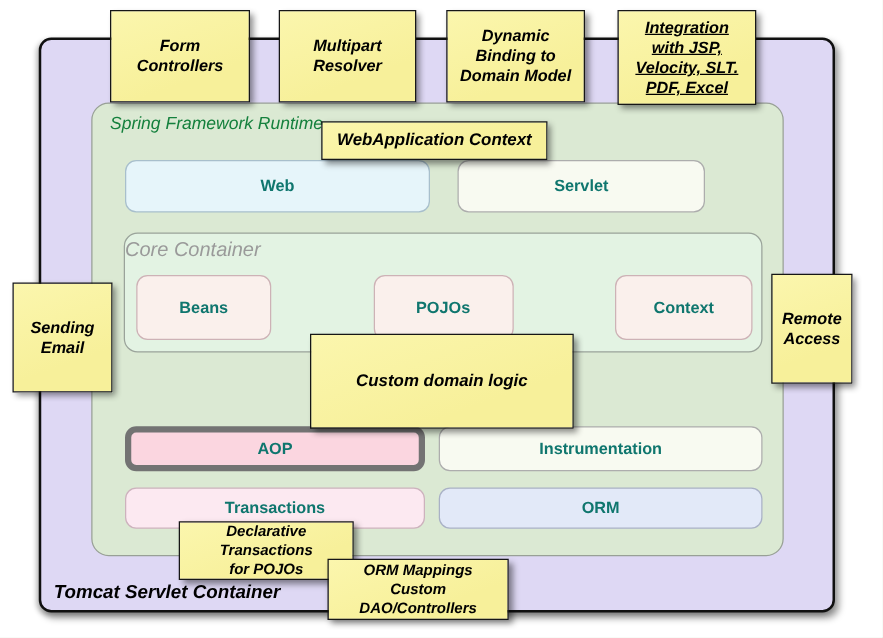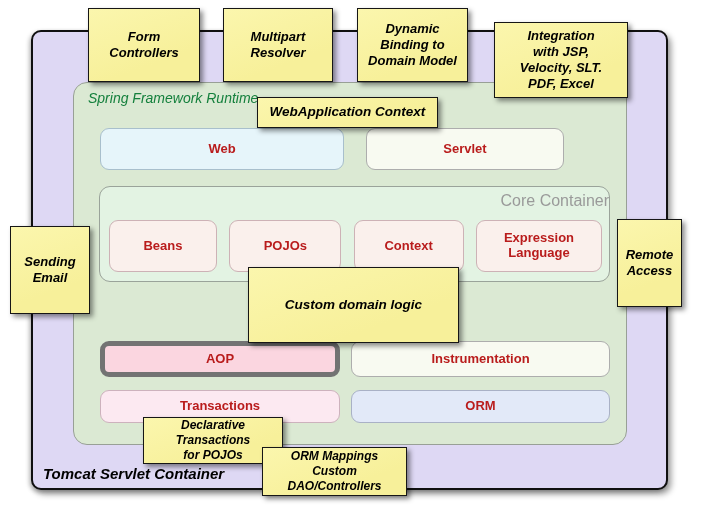--- a/index.html
+++ b/index.html
@@ -26,32 +26,32 @@
     box-sizing:border-box;
   }
   .runtime-label{
     position:absolute;left:14px;top:7px;
     font-size:14px;font-style:italic;color:#15803d;
   }
   
   .module{
     position:absolute;border-radius:9px;box-sizing:border-box;
     display:flex;align-items:center;justify-content:center;text-align:center;
-    font-size:13px;font-weight:bold;color:#b91c1c;line-height:1.15;
+    font-size:13px;font-weight:bold;color:#0f766e;line-height:1.15;
   }
   .m-web{left:26px;top:45px;width:244px;height:42px;background:var(--web_blue,#e6f5fa);border:1px solid #a8bfcc;}
   .m-servlet{left:292px;top:45px;width:198px;height:42px;background:var(--offwhite,#f8faf1);border:1px solid #adadad;}
   .core-container{
     position:absolute;left:25px;top:103px;width:511px;height:96px;
     background:var(--core_mint,#e3f3e3);border:1px solid #9aa39a;border-radius:11px;
     box-sizing:border-box;
   }
   .core-label{
-    position:absolute;top:5px;left:0;width:100%;text-align:right;
-    font-size:16px;color:#9a9a9a;
+    position:absolute;top:5px;left:0;width:100%;text-align:left;
+    font-size:16px;font-style:italic;color:#9a9a9a;
   }
   .core-row{
     position:absolute;left:9px;top:33px;width:493px;height:52px;
     display:flex;justify-content:space-between;
   }
   .core-row .module{position:relative;height:52px;background:var(--ivory_pink,#faf0ec);border:1px solid #cdb2b6;}
   .m-beans{width:108px;}
   .m-core{width:112px;}
   .m-context{width:110px;}
   .m-expr{width:126px;padding:0 8px;}
@@ -67,21 +67,21 @@
     box-shadow:3px 3px 5px rgba(0,0,0,.45);
     display:flex;align-items:center;justify-content:center;
     text-align:center;white-space:pre-line;
     font-weight:bold;font-style:italic;color:#000;
     font-size:13px;line-height:1.25;padding:2px;
     z-index:5;
   }
   .n-form{left:88px;top:8px;width:112px;height:74px;}
   .n-multipart{left:223px;top:8px;width:110px;height:74px;}
   .n-dynamic{left:357px;top:8px;width:111px;height:74px;}
-  .n-integration{left:494px;top:22px;width:134px;height:76px;}
+  .n-integration{left:494px;top:8px;width:111px;height:76px;text-decoration:underline;}
   .n-webapp{left:257px;top:97px;width:181px;height:31px;font-size:13.5px;}
   .n-email{left:10px;top:226px;width:80px;height:88px;}
   .n-remote{left:617px;top:219px;width:65px;height:88px;}
   .n-custom{left:248px;top:267px;width:211px;height:76px;font-size:13.5px;}
   .n-declarative{left:143px;top:417px;width:140px;height:47px;font-size:12px;}
   .n-ormmap{left:262px;top:447px;width:145px;height:49px;font-size:12px;}
 </style>
 </head>
 <body>
 
@@ -93,21 +93,20 @@
 
       <div class="module m-web">Web</div>
       <div class="module m-servlet">Servlet</div>
 
       <div class="core-container">
         <div class="core-label">Core Container</div>
         <div class="core-row">
           <div class="module m-beans">Beans</div>
           <div class="module m-core">POJOs</div>
           <div class="module m-context">Context</div>
-          <div class="module m-expr">Expression Language</div>
         </div>
       </div>
 
       <div class="module m-aop">AOP</div>
       <div class="module m-instr">Instrumentation</div>
       <div class="module m-tx">Transactions</div>
       <div class="module m-orm">ORM</div>
     </div>
 
     <div class="tomcat-label">Tomcat Servlet Container</div>

